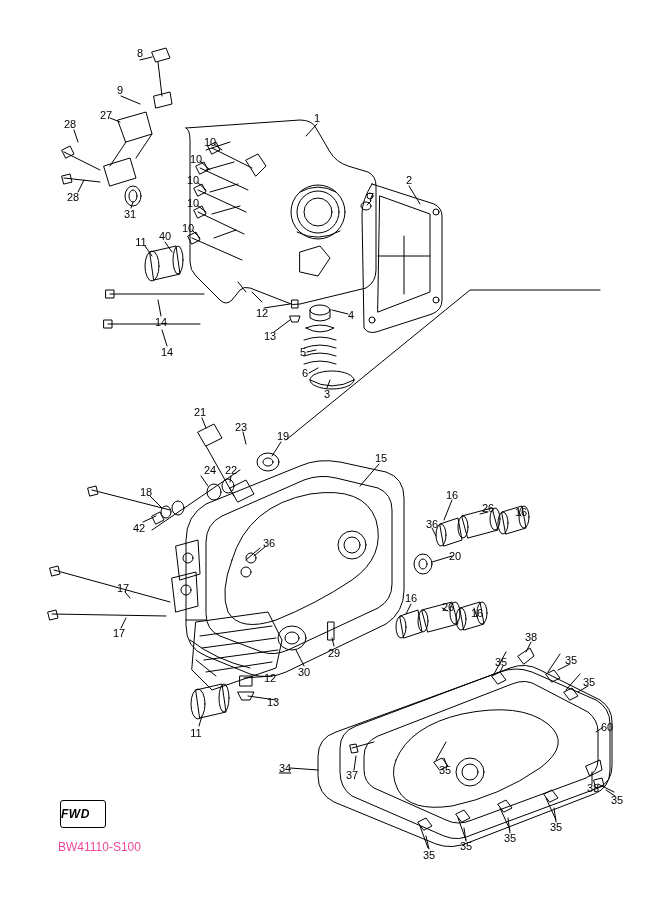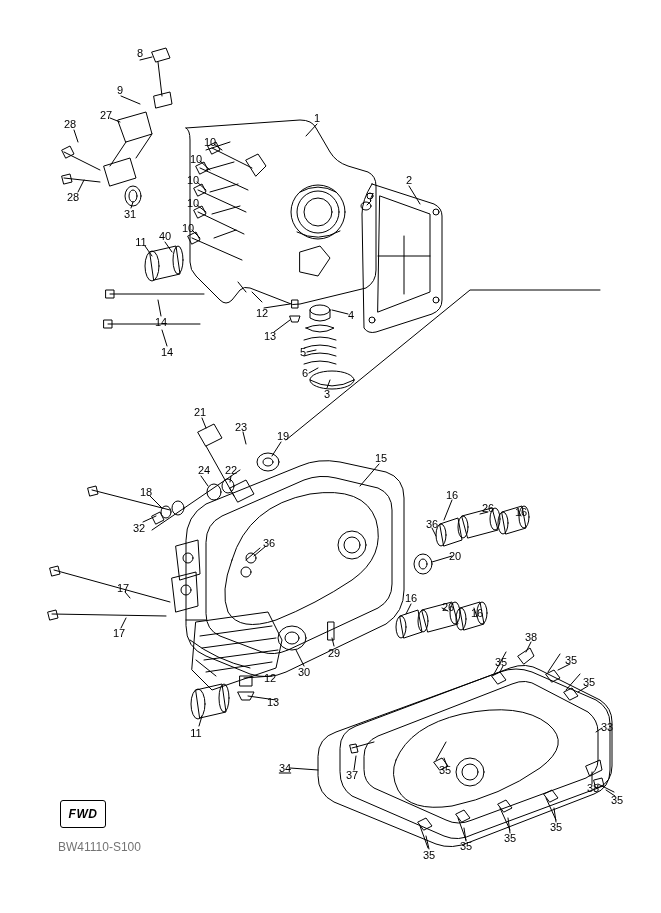--- a/index.html
+++ b/index.html
@@ -35,34 +35,34 @@
     color: #000000;
     line-height: 11px;
     white-space: nowrap;
     transform: translate(-50%, -50%);
     letter-spacing: 0px;
   }
   .partcode {
     position: absolute;
     font-family: "Liberation Sans", sans-serif;
     font-size: 12px;
-    color: #737373;
+    color: #ec4899;
     white-space: nowrap;
   }
   .fwd-box {
     position: absolute;
     left: 60px;
     top: 800px;
     width: 44px;
     height: 26px;
     border: 1.6px solid #000;
     border-radius: 3px;
     display: flex;
     align-items: center;
-    justify-content: center;
+    justify-content: flex-start;
   }
   .fwd-label {
     font-family: "Liberation Sans", sans-serif;
     font-size: 12px;
     font-weight: bold;
     font-style: italic;
     color: #000;
     letter-spacing: 0.5px;
   }
 </style>
@@ -365,24 +365,24 @@
   <div class="callout" style="left:167px; top:352px;">14</div>
   <div class="callout" style="left:262px; top:313px;">12</div>
   <div class="callout" style="left:270px; top:336px;">13</div>
   <div class="callout" style="left:351px; top:315px;">4</div>
   <div class="callout" style="left:303px; top:352px;">5</div>
   <div class="callout" style="left:305px; top:373px;">6</div>
   <div class="callout" style="left:327px; top:394px;">3</div>
   <div class="callout" style="left:200px; top:412px;">21</div>
   <div class="callout" style="left:241px; top:427px;">23</div>
   <div class="callout" style="left:283px; top:436px;">19</div>
-  <div class="callout" style="left:204px; top:470px;">24</div>
+  <div class="callout" style="left:210px; top:470px;">24</div>
   <div class="callout" style="left:231px; top:470px;">22</div>
   <div class="callout" style="left:146px; top:492px;">18</div>
-  <div class="callout" style="left:139px; top:528px;">32</div>
+  <div class="callout" style="left:139px; top:528px;">42</div>
   <div class="callout" style="left:381px; top:458px;">15</div>
   <div class="callout" style="left:452px; top:495px;">16</div>
   <div class="callout" style="left:488px; top:508px;">26</div>
   <div class="callout" style="left:521px; top:512px;">16</div>
   <div class="callout" style="left:432px; top:524px;">36</div>
   <div class="callout" style="left:269px; top:543px;">36</div>
   <div class="callout" style="left:455px; top:556px;">20</div>
   <div class="callout" style="left:411px; top:598px;">16</div>
   <div class="callout" style="left:448px; top:607px;">26</div>
   <div class="callout" style="left:477px; top:613px;">16</div>
@@ -390,21 +390,21 @@
   <div class="callout" style="left:119px; top:633px;">17</div>
   <div class="callout" style="left:304px; top:672px;">30</div>
   <div class="callout" style="left:334px; top:653px;">29</div>
   <div class="callout" style="left:270px; top:678px;">12</div>
   <div class="callout" style="left:273px; top:702px;">13</div>
   <div class="callout" style="left:196px; top:733px;">11</div>
   <div class="callout" style="left:531px; top:637px;">38</div>
   <div class="callout" style="left:501px; top:662px;">35</div>
   <div class="callout" style="left:571px; top:660px;">35</div>
   <div class="callout" style="left:589px; top:682px;">35</div>
-  <div class="callout" style="left:607px; top:727px;">33</div>
+  <div class="callout" style="left:607px; top:727px;">60</div>
   <div class="callout" style="left:593px; top:788px;">38</div>
   <div class="callout" style="left:617px; top:800px;">35</div>
   <div class="callout" style="left:445px; top:770px;">35</div>
   <div class="callout" style="left:285px; top:768px;text-decoration:underline;">34</div>
   <div class="callout" style="left:352px; top:775px;text-align:center;">37</div>
   <div class="callout" style="left:429px; top:855px;">35</div>
   <div class="callout" style="left:466px; top:846px;">35</div>
   <div class="callout" style="left:510px; top:838px;">35</div>
   <div class="callout" style="left:556px; top:827px;">35</div>
 

